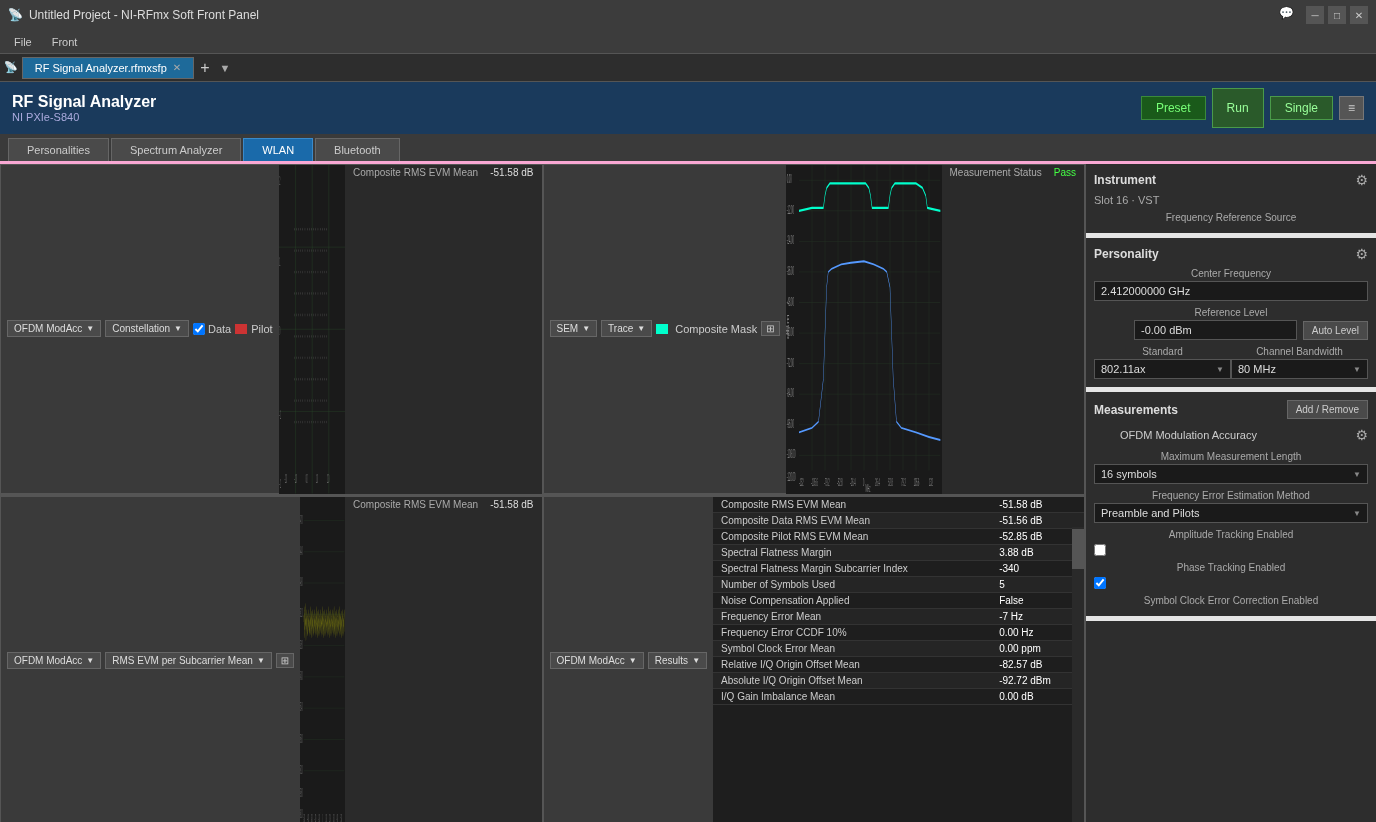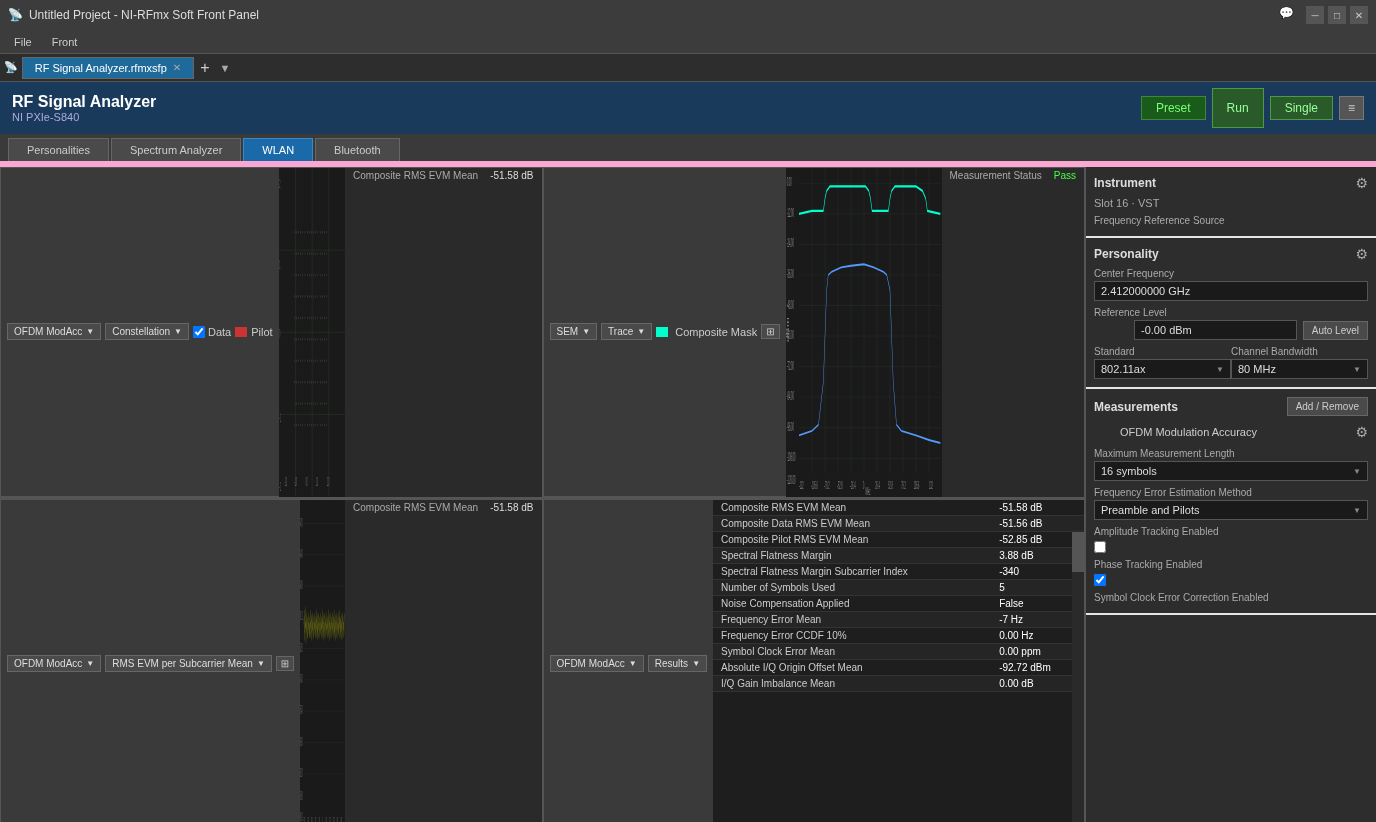--- a/index.html
+++ b/index.html
@@ -91,21 +91,21 @@
     .btn-menu {
       background: #555; color: #ccc; border: 1px solid #777;
       padding: 4px 8px; cursor: pointer; font-size: 12px;
     }
 
     
     .personality-tabs {
       background: #3a3a3a;
       display: flex;
       padding: 4px 8px 0;
-      border-bottom: 6px solid #f9a8d4;
+      border-bottom: 3px solid #f9a8d4;
       gap: 2px;
     }
     .pers-tab {
       padding: 5px 18px;
       background: #4a4a4a;
       color: #ccc;
       border: 1px solid #666;
       border-bottom: none;
       cursor: pointer;
       font-size: 11px;
@@ -202,21 +202,21 @@
 
     
     .right-sidebar {
       width: 290px;
       background: #2d2d2d;
       display: flex;
       flex-direction: column;
       overflow-y: auto;
     }
     .sidebar-section {
-      border-bottom: 2px solid #e5e5e5;
+      border-bottom: 5px solid #e5e5e5;
       padding: 8px;
     }
     .sidebar-section-header {
       display: flex;
       align-items: center;
       justify-content: space-between;
       margin-bottom: 6px;
     }
     .sidebar-section-title {
       color: #ddd;
@@ -226,20 +226,21 @@
     .gear-icon {
       color: #aaa;
       cursor: pointer;
       font-size: 14px;
     }
     .sidebar-label {
       color: #aaa;
       font-size: 10px;
       margin-bottom: 2px;
       margin-top: 6px;
+      text-align: center;
     }
     .sidebar-input {
       background: #1a1a1a;
       border: 1px solid #555;
       color: #ddd;
       padding: 3px 6px;
       width: 100%;
       font-size: 11px;
     }
     .sidebar-dropdown {
@@ -729,20 +730,24 @@
                 </tr>
                 <tr>
                   <td>Frequency Error CCDF 10%</td>
                   <td>0.00 Hz</td>
                 </tr>
                 <tr>
                   <td>Symbol Clock Error Mean</td>
                   <td>0.00 ppm</td>
                 </tr>
                 <tr>
+                  <td>Relative I/Q Origin Offset Mean</td>
+                  <td>-82.57 dB</td>
+                </tr>
+                <tr>
                   <td>Absolute I/Q Origin Offset Mean</td>
                   <td>-92.72 dBm</td>
                 </tr>
                 <tr>
                   <td>I/Q Gain Imbalance Mean</td>
                   <td>0.00 dB</td>
                 </tr>
               </tbody>
           </table>
         </div>

